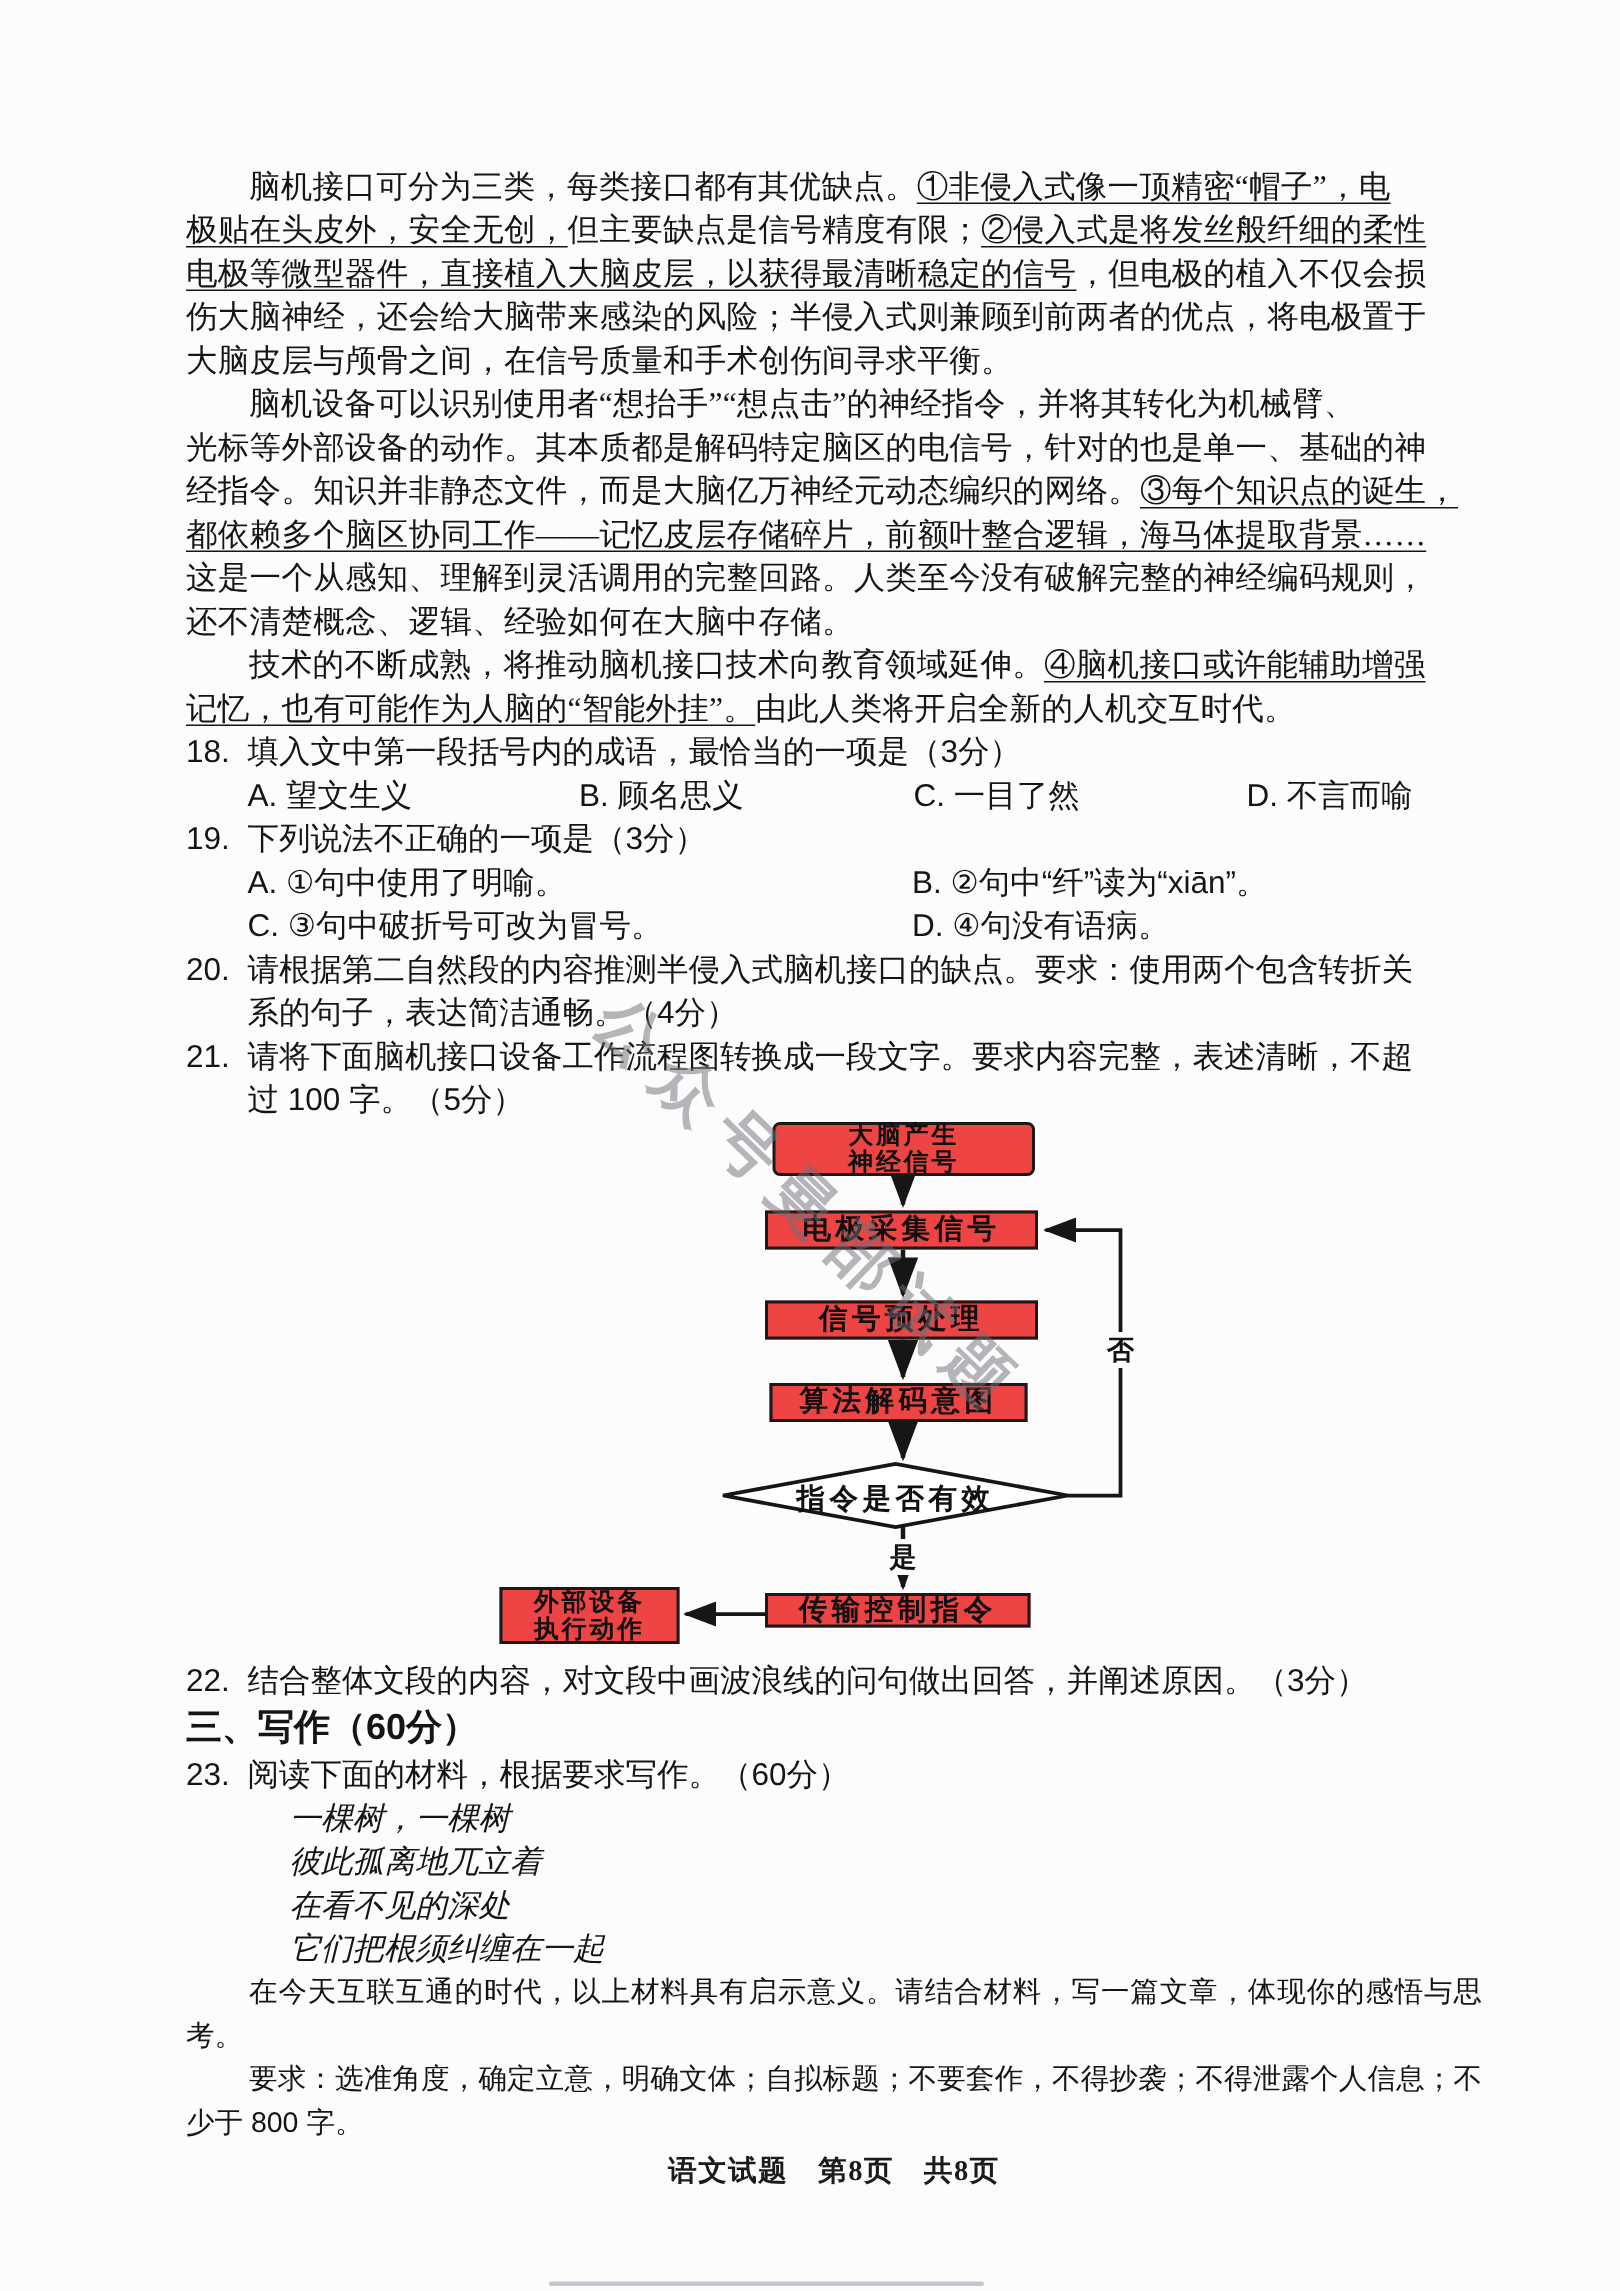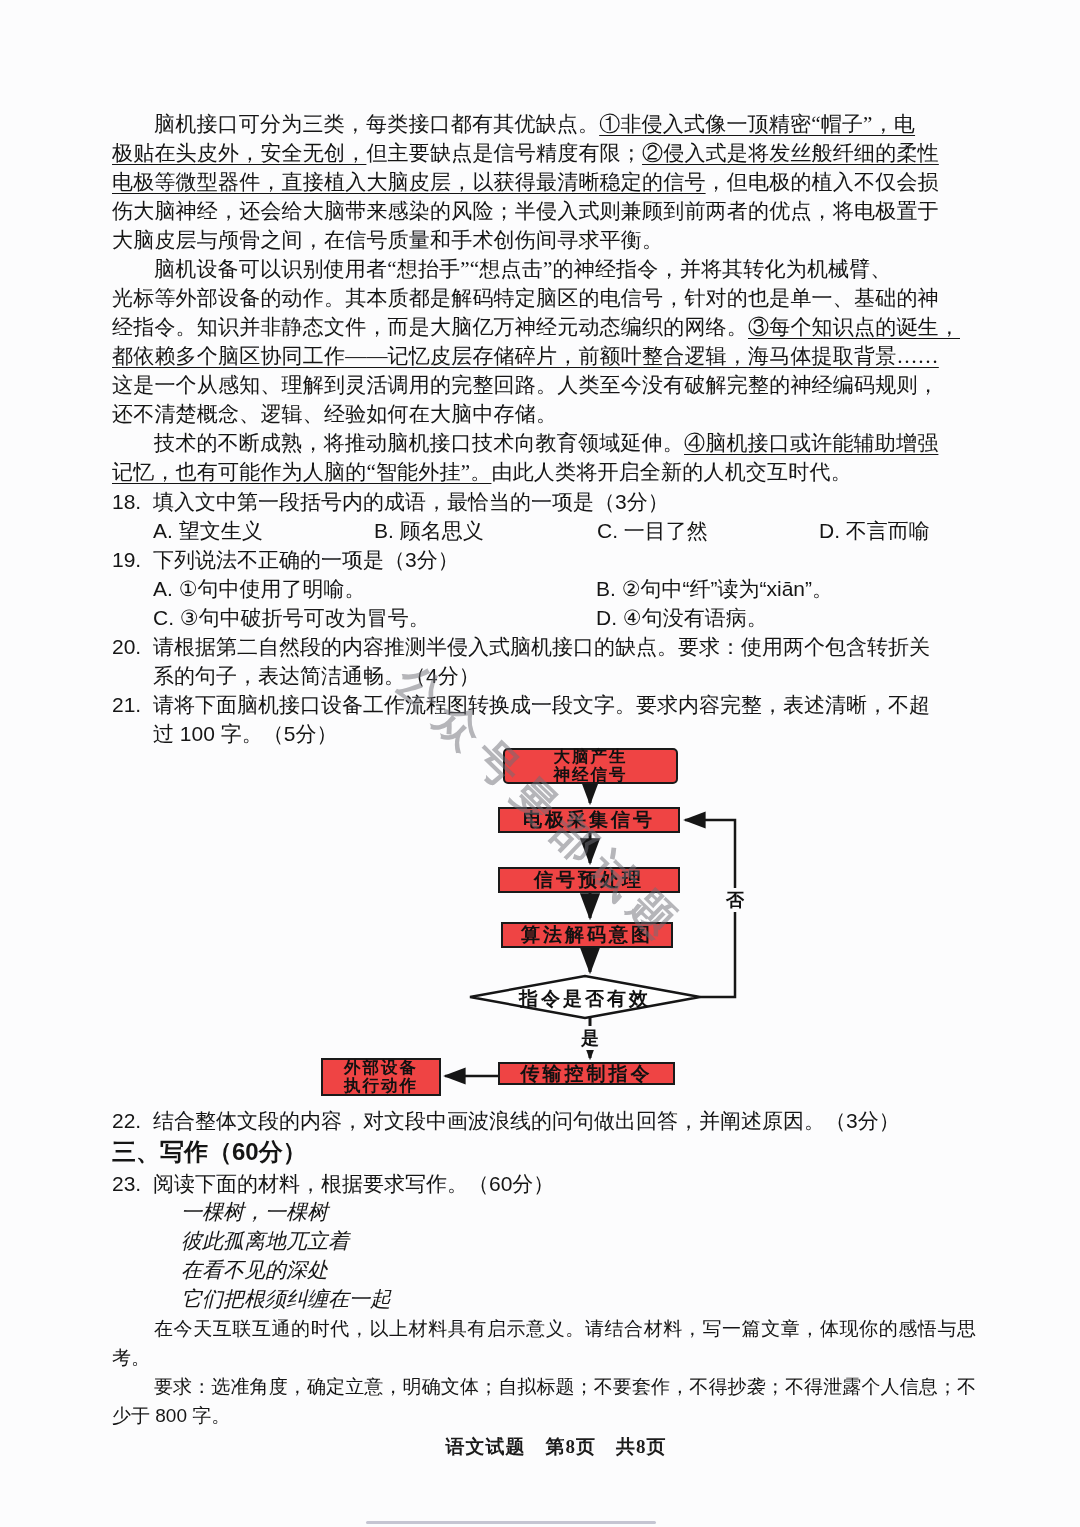--- a/index.html
+++ b/index.html
@@ -1,21 +1,21 @@
 <!DOCTYPE html>
 <html><head>
 <meta charset="utf-8">
 <style>
   html,body{margin:0;padding:0;background:#e8e8e8;}
   .page{
     position:relative;width:1080px;height:1527px;margin:0 auto;
     background:#fcfcfd;color:#151515;overflow:hidden;
     font-family:"Liberation Serif", serif;
   }
-  .content{position:absolute;left:112px;top:110px;width:864px;z-index:1;}
+  .content{position:absolute;left:124px;top:110px;width:864px;z-index:1;}
   
   .pline{font-size:21px;line-height:29px;white-space:nowrap;letter-spacing:.2px;}
   .pline.indent{padding-left:42px;}
   .ul{text-decoration:underline;text-underline-offset:4px;text-decoration-thickness:1.3px;}
   
   .q{display:flex;font-family:"Liberation Sans", sans-serif;font-size:21px;line-height:29px;}
   .qnum{width:41px;flex:none;}
   .qbody{flex:1;min-width:0;}
   .qline{white-space:nowrap;}
   .opt-row{display:grid;grid-template-columns:221px 223px 222px 1fr;}

